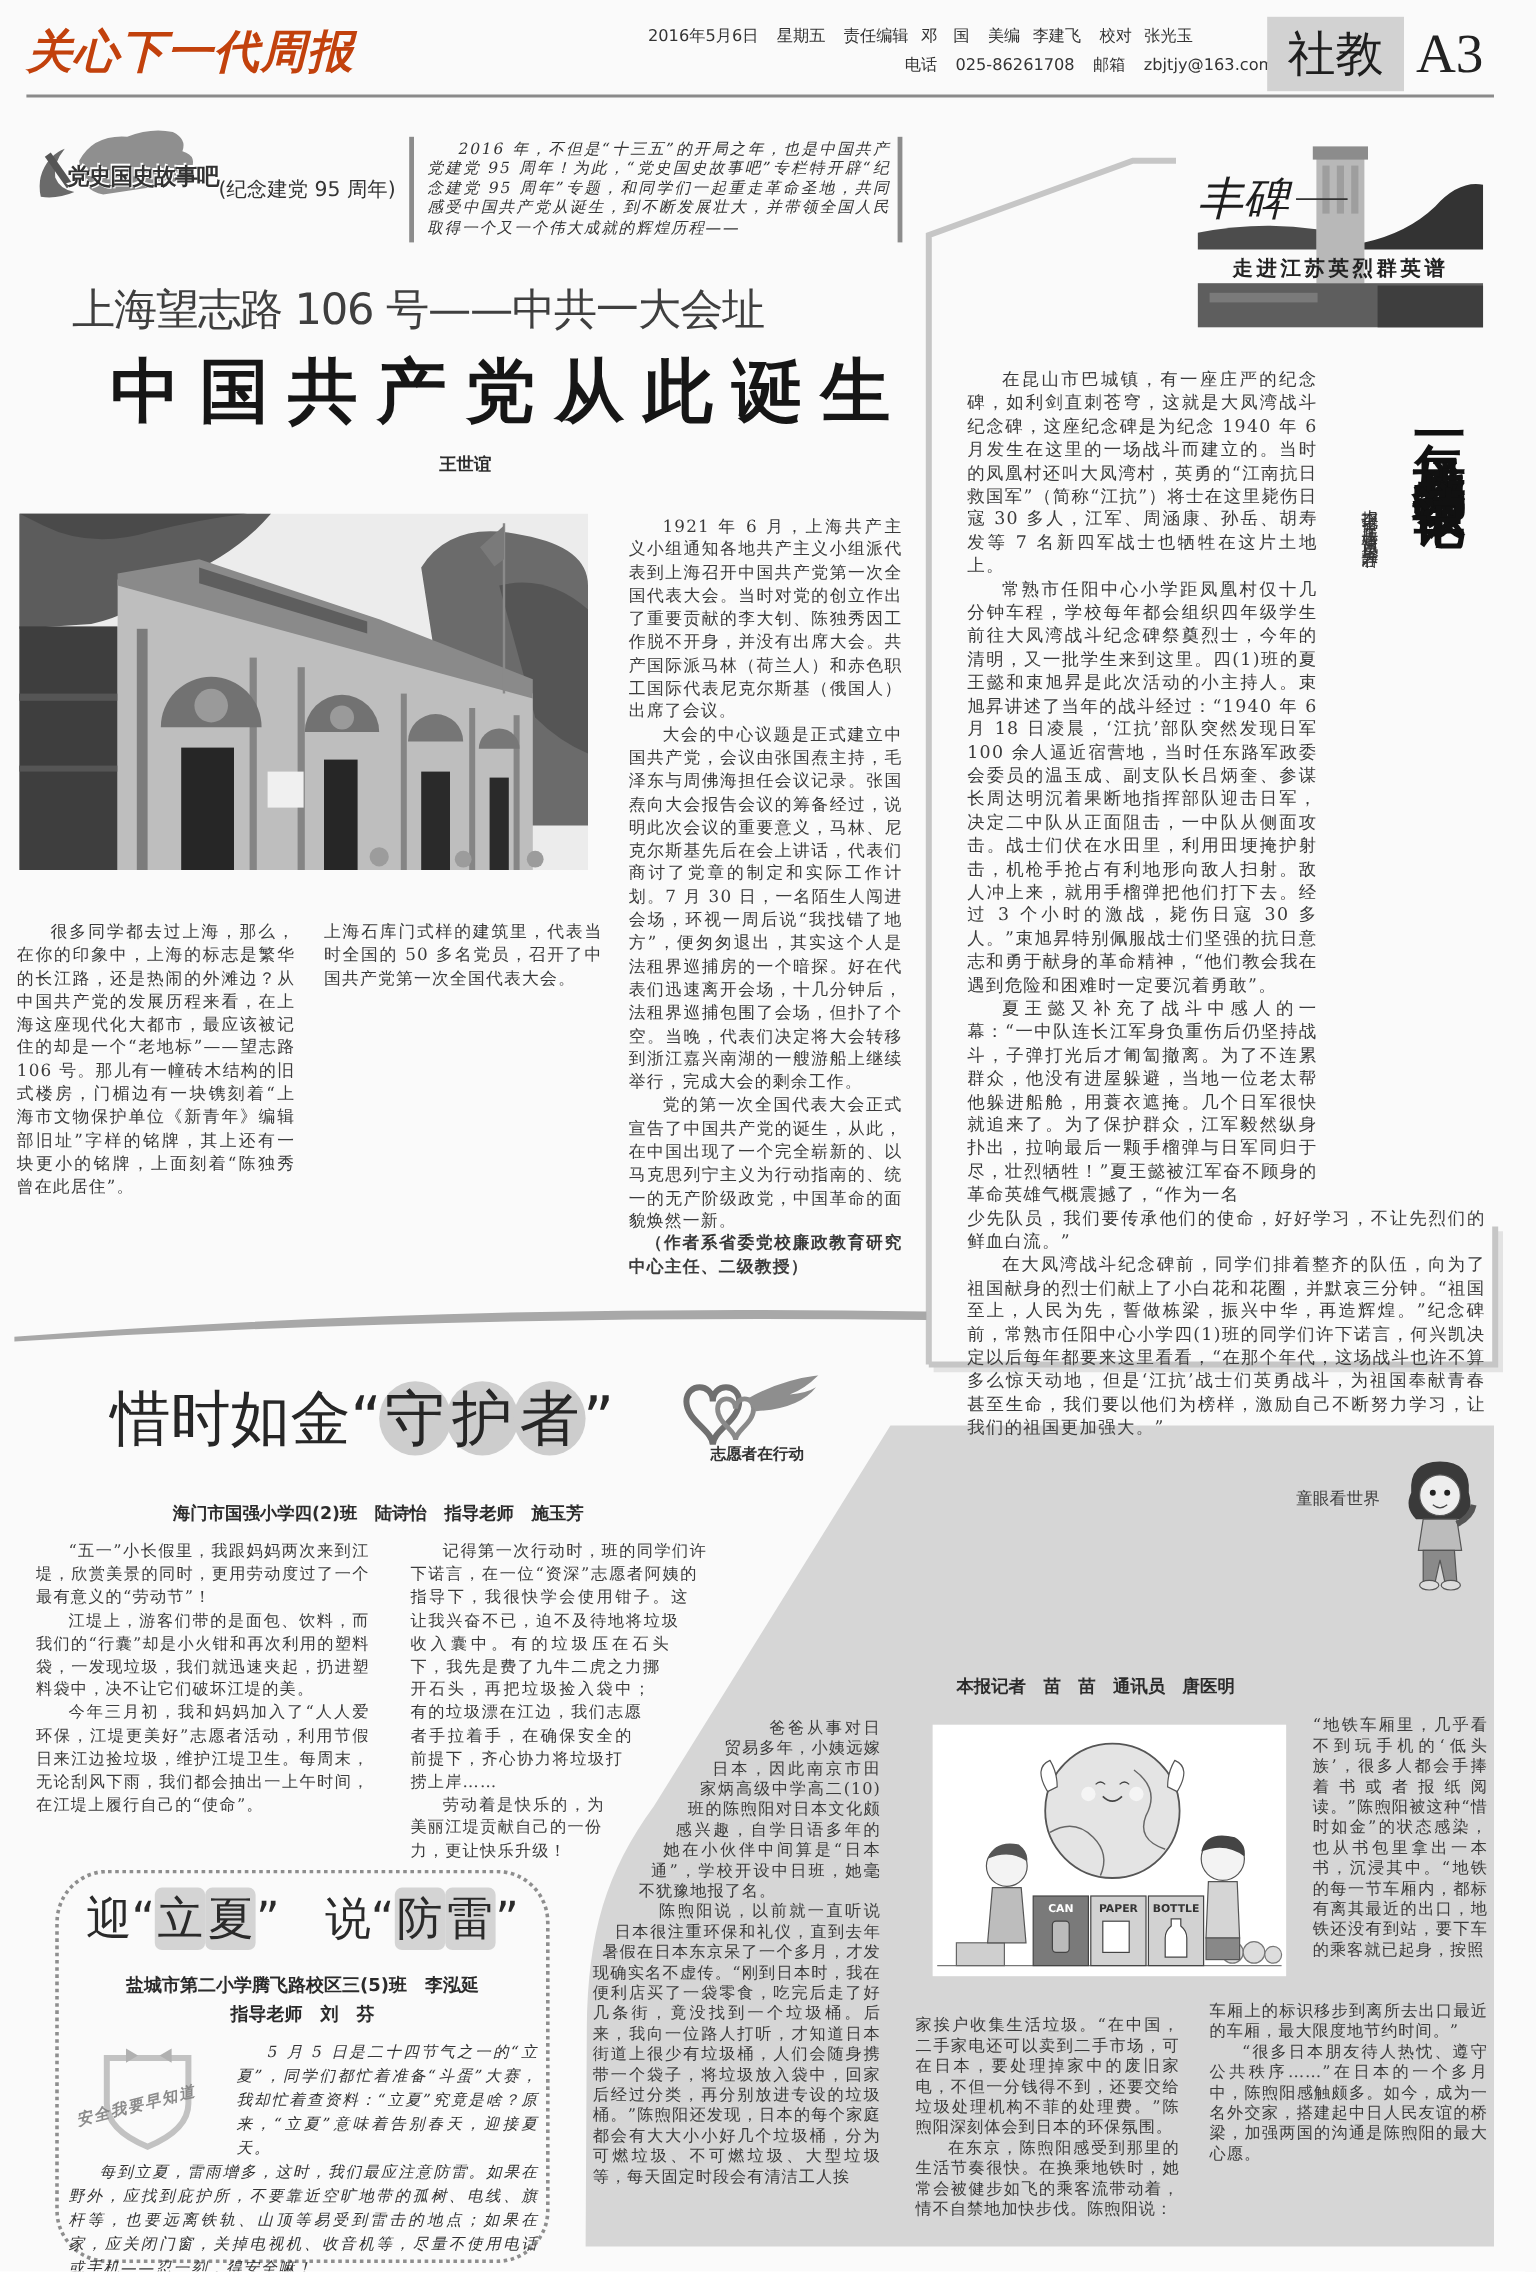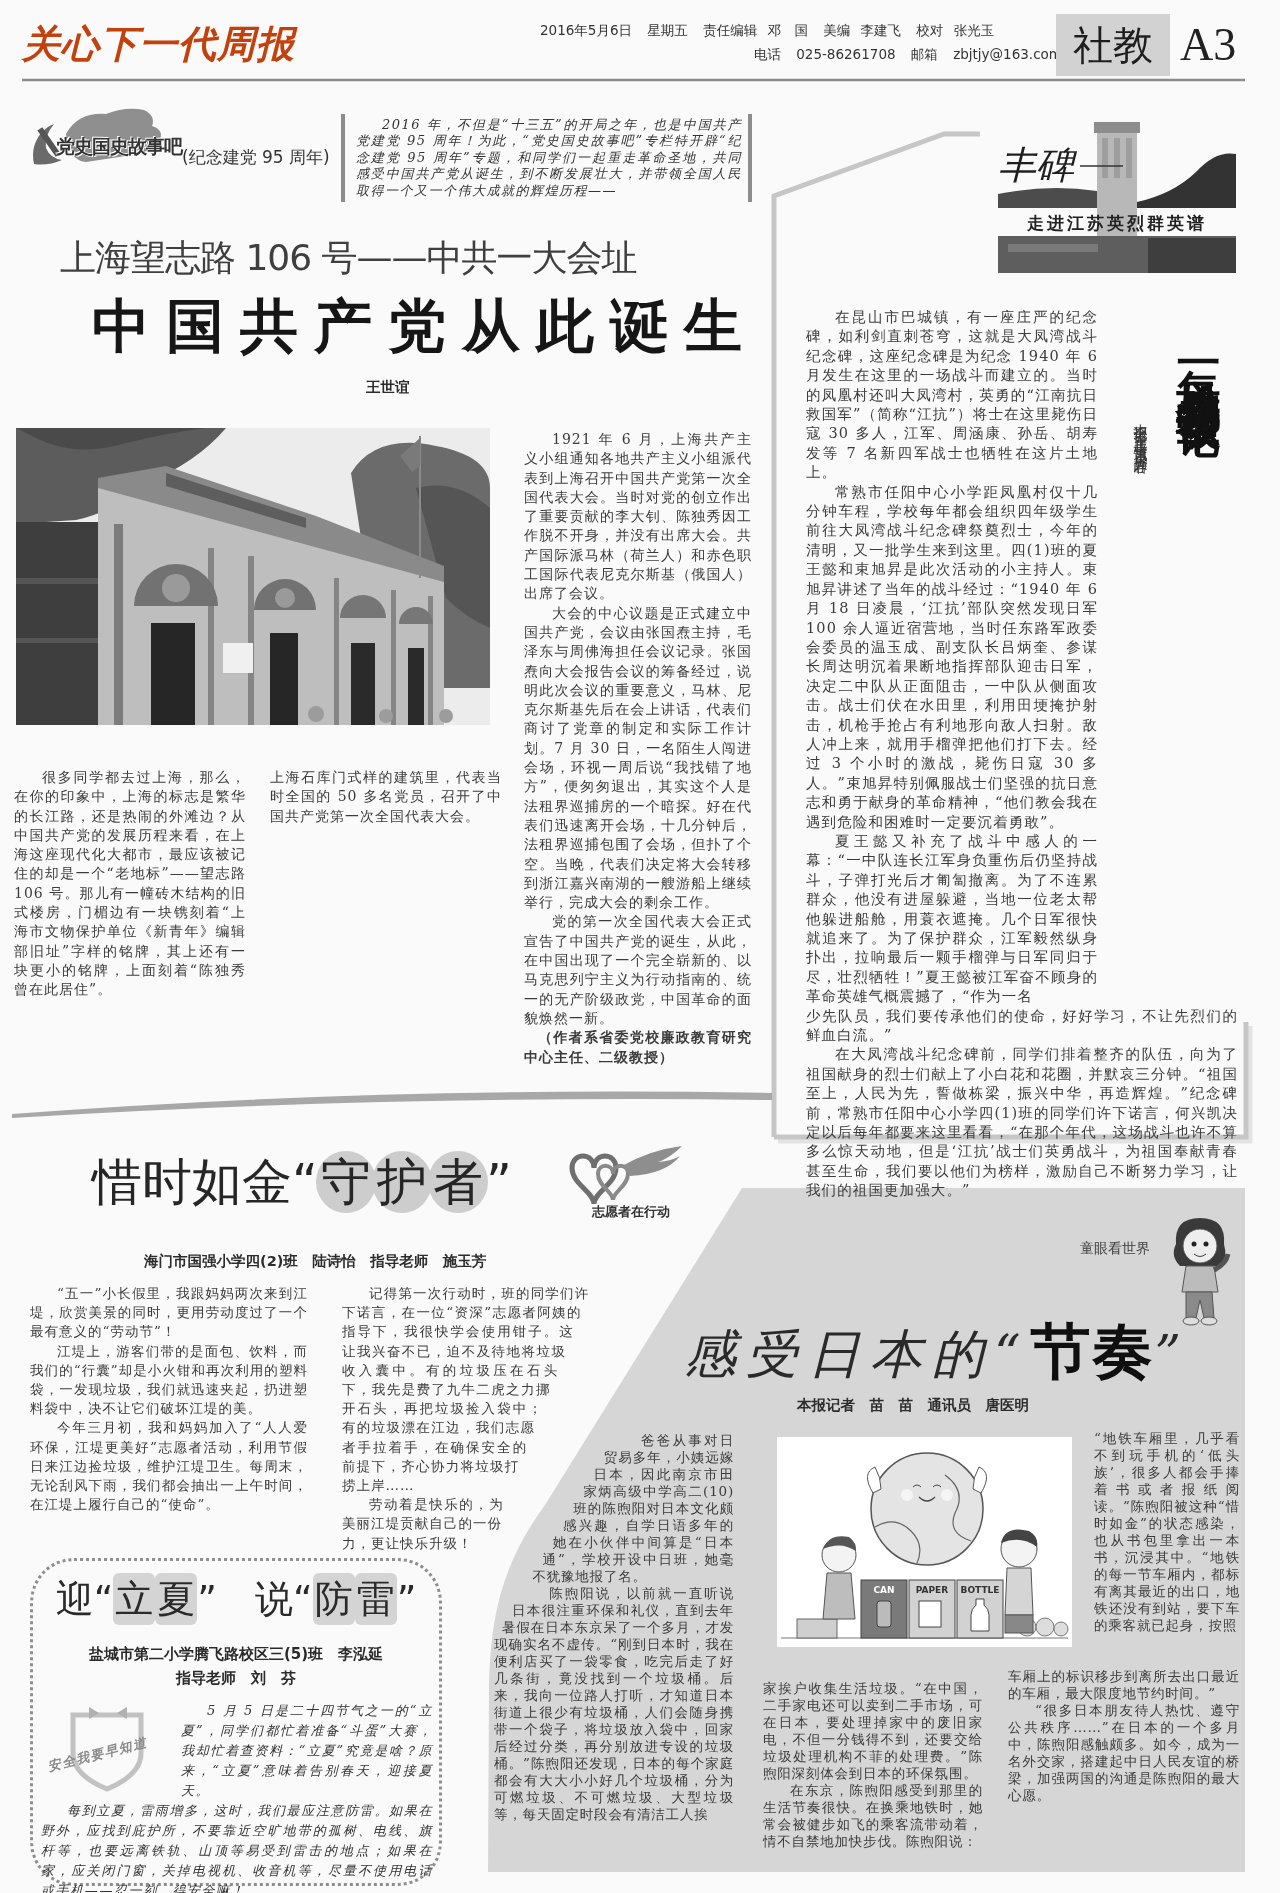--- a/index.html
+++ b/index.html
@@ -26,21 +26,21 @@
   .page-num { font-family: "Liberation Serif", serif; font-size: 46px; line-height: 62px; color: #222; }
 
   
   .body { text-align: justify; }
   .body p { margin: 0; text-indent: 2em; }
   .body p.cont { text-indent: 0; }
   .b1 { font-size: 14px; line-height: 19.3px; letter-spacing: 1px; }
   .b2 { font-size: 14.5px; line-height: 19.4px; letter-spacing: 1.1px; }
   .b3 { font-size: 13.5px; line-height: 19.2px; letter-spacing: 1px; }
   .b4 { font-size: 13.5px; line-height: 17px; letter-spacing: 0.8px; }
-  .note { font-family: Liberation Sans, sans-serif; font-weight: bold; text-indent: 1em !important; }
+  .note { font-family: Liberation Mono, monospace; font-weight: bold; text-indent: 1em !important; }
 
   
   .logo-text { position: absolute; left: 30px; top: 30px; font-family: "DejaVu Sans", sans-serif; font-weight: bold;
                font-size: 19px; color: #333; letter-spacing: -1px; white-space: nowrap;
                text-shadow: 1px 1px 0 #fff, -1px -1px 0 #fff; }
   .column-note { font-family: "DejaVu Sans", sans-serif; font-size: 17px; color: #333; white-space: nowrap; }
   .intro { font-size: 13px; line-height: 16.4px; letter-spacing: 1.5px; font-style: italic; text-align: justify; text-indent: 2em; color: #333; }
   .subtitle { font-family: "DejaVu Sans", sans-serif; font-size: 36px; color: #3f3f3f; letter-spacing: -1px; white-space: nowrap; font-weight: normal; }
   .main-title { font-family: "DejaVu Serif", serif; font-size: 58px; font-weight: bold; color: #161616; letter-spacing: 16px; white-space: nowrap; }
   .byline { font-family: "DejaVu Sans", sans-serif; font-weight: bold; font-size: 14.5px; color: #2c2c2c; white-space: nowrap; }
@@ -239,21 +239,21 @@
     <p>江堤上，游客们带的是面包、饮料，而我们的“行囊”却是小火钳和再次利用的塑料袋，一发现垃圾，我们就迅速夹起，扔进塑料袋中，决不让它们破坏江堤的美。</p>
     <p>今年三月初，我和妈妈加入了“人人爱环保，江堤更美好”志愿者活动，利用节假日来江边捡垃圾，维护江堤卫生。每周末，无论刮风下雨，我们都会抽出一上午时间，在江堤上履行自己的“使命”。</p>
   </div>
 
   <div class="abs layer body b3" style="left:342px;top:1284px;width:255px;">
     <div class="wrap-right"></div>
     <p>记得第一次行动时，班的同学们许下诺言，在一位“资深”志愿者阿姨的指导下，我很快学会使用钳子。这让我兴奋不已，迫不及待地将垃圾收入囊中。有的垃圾压在石头下，我先是费了九牛二虎之力挪开石头，再把垃圾捡入袋中；有的垃圾漂在江边，我们志愿者手拉着手，在确保安全的前提下，齐心协力将垃圾打捞上岸……</p>
     <p>劳动着是快乐的，为美丽江堤贡献自己的一份力，更让快乐升级！</p>
   </div>
 
-  <div class="abs layer lixia-box" style="left:30px;top:1558px;width:412px;height:328px;">
+  <div class="abs layer lixia-box" style="left:46px;top:1558px;width:412px;height:328px;">
     <div class="abs lixia-title" style="left:0;top:12px;width:406px;">
       <span>迎“</span><span class="hl-box">立</span><span class="hl-box">夏</span><span>”　说“</span><span class="hl-box">防</span><span class="hl-box">雷</span><span>”</span>
     </div>
     <div class="abs lixia-byline" style="left:0;top:84px;width:406px;">盐城市第二小学腾飞路校区三(5)班　李泓延</div>
     <div class="abs lixia-byline" style="left:0;top:108px;width:406px;">指导老师　刘　芬</div>
 
     <div class="abs lixia-text" style="left:8px;top:140px;width:392px;">
       <div class="badge-float">
         <svg width="130" height="92" viewBox="0 0 130 92">
           <path d="M32 14 H100 V52 Q100 74 66 88 Q32 74 32 52 Z" fill="none" stroke="#c2c2c2" stroke-width="5"></path>
@@ -276,23 +276,20 @@
         <circle cx="40" cy="30" r="2.5" fill="#222"></circle>
       <path d="M28 40 Q34 45 40 40" stroke="#444" fill="none"></path>
       <path d="M20 52 H48 L52 78 H16 Z" fill="#bcbcbc" stroke="#555"></path>
       <path d="M48 56 Q60 50 62 40" stroke="#555" stroke-width="5" fill="none"></path>
       <path d="M20 78 H46 L48 104 H38 L34 86 L30 104 H20 Z" fill="#8a8a8a" stroke="#555"></path>
       <ellipse cx="25" cy="107" rx="8" ry="4" fill="#ddd" stroke="#555"></ellipse>
       <ellipse cx="43" cy="107" rx="8" ry="4" fill="#ddd" stroke="#555"></ellipse>
     </svg>
   </div>
 
-  <div class="abs layer jp-title" style="left:684px;top:1316px;">
-    <span class="jp-title-script">感受日本的“</span><span class="jp-title-bold">节奏</span><span class="jp-title-script">”</span>
-  </div>
 
   <div class="abs layer byline" style="left:797px;top:1396px;">本报记者　苗　苗　通讯员　唐医明</div>
 
   <div class="abs layer body b4" style="left:494px;top:1432px;width:240px;">
     <div class="wrap-left"></div>
     <p>爸爸从事对日贸易多年，小姨远嫁日本，因此南京市田家炳高级中学高二(10)班的陈煦阳对日本文化颇感兴趣，自学日语多年的她在小伙伴中间算是“日本通”，学校开设中日班，她毫不犹豫地报了名。</p>
     <p>陈煦阳说，以前就一直听说日本很注重环保和礼仪，直到去年暑假在日本东京呆了一个多月，才发现确实名不虚传。“刚到日本时，我在便利店买了一袋零食，吃完后走了好几条街，竟没找到一个垃圾桶。后来，我向一位路人打听，才知道日本街道上很少有垃圾桶，人们会随身携带一个袋子，将垃圾放入袋中，回家后经过分类，再分别放进专设的垃圾桶。”陈煦阳还发现，日本的每个家庭都会有大大小小好几个垃圾桶，分为可燃垃圾、不可燃垃圾、大型垃圾等，每天固定时段会有清洁工人挨</p>
   </div>
 
   <div class="abs layer" style="left:777px;top:1437px;width:295px;height:210px;">

